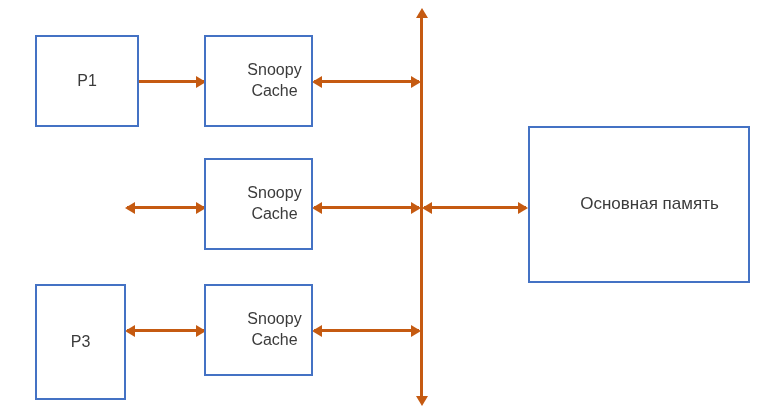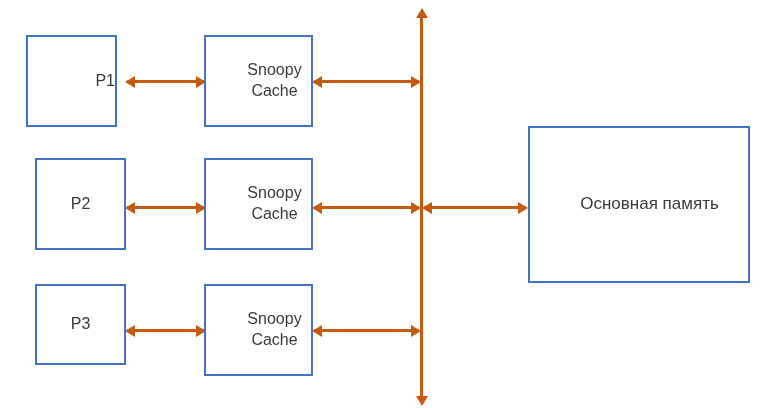--- a/index.html
+++ b/index.html
@@ -96,27 +96,24 @@
   <div class="arrow-h" style="left:127px; top:80px; width:77px;"></div>
   <div class="arrow-h" style="left:314px; top:80px; width:105px;"></div>
 
   <div class="arrow-h" style="left:127px; top:206px; width:77px;"></div>
   <div class="arrow-h" style="left:314px; top:206px; width:105px;"></div>
   <div class="arrow-h" style="left:424px; top:206px; width:102px;"></div>
 
   <div class="arrow-h" style="left:127px; top:329px; width:77px;"></div>
   <div class="arrow-h" style="left:314px; top:329px; width:105px;"></div>
 
-  <div class="box" style="left:26px; top:35px; width:91px; height:92px;justify-content:flex-end;">
+  <div class="box" style="left:35px; top:35px; width:104px; height:92px;">
     <span>P1</span>
   </div>
-  <div class="box" style="left:35px; top:158px; width:91px; height:92px;">
-    <span>P2</span>
-  </div>
-  <div class="box" style="left:35px; top:284px; width:91px; height:81px;">
+  <div class="box" style="left:35px; top:284px; width:91px; height:116px;">
     <span>P3</span>
   </div>
 
   <div class="box" style="left:204px; top:35px; width:109px; height:92px;">
     <span class="wrap-label">Snoopy Cache</span>
   </div>
   <div class="box" style="left:204px; top:158px; width:109px; height:92px;">
     <span class="wrap-label">Snoopy Cache</span>
   </div>
   <div class="box" style="left:204px; top:284px; width:109px; height:92px;">

